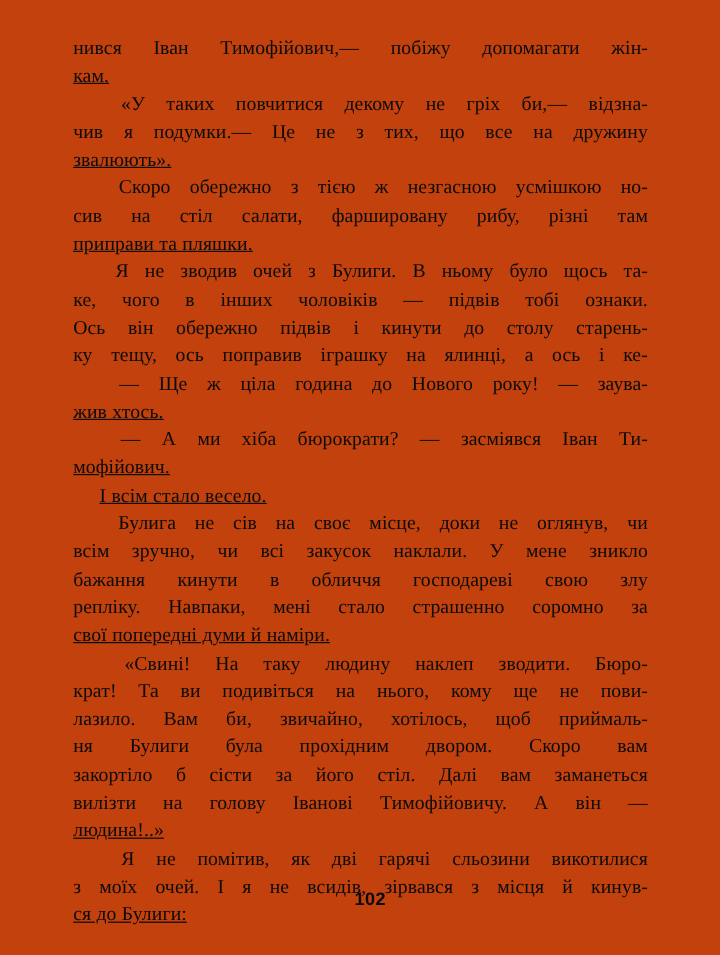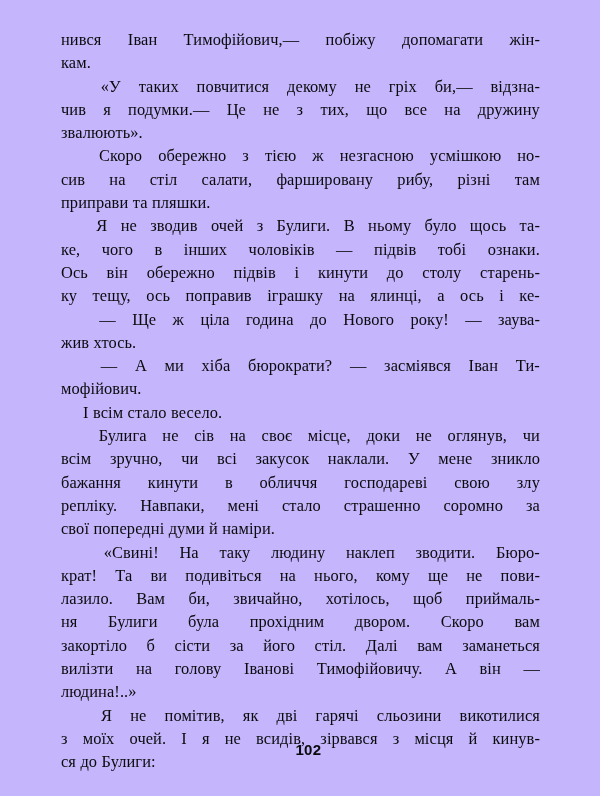--- a/index.html
+++ b/index.html
@@ -14,21 +14,21 @@
     overflow: hidden;
     font-family: "Liberation Serif", "DejaVu Serif", serif;
     color: #000000;
     -webkit-font-smoothing: none;
   }
 
   .page {
     position: relative;
     width: 600px;
     height: 796px;
-    background: #c4b5fd;
+    background: #c2410c;
     box-sizing: border-box;
   }
 
   .text-block {
     position: absolute;
     left: 61px;
     top: 28px;
     width: 479px;
   }
 
@@ -55,20 +55,21 @@
   .line.j {
     display: flex;
     justify-content: space-between;
     white-space: normal;
   }
   .line.j > span { white-space: pre; }
 
   
   .line.last {
     display: block;
+    text-decoration: underline;
   }
 
   .indent {
     display: inline-block;
     width: 22px;
   }
 
   .page-number {
     position: absolute;
     left: 17px;

